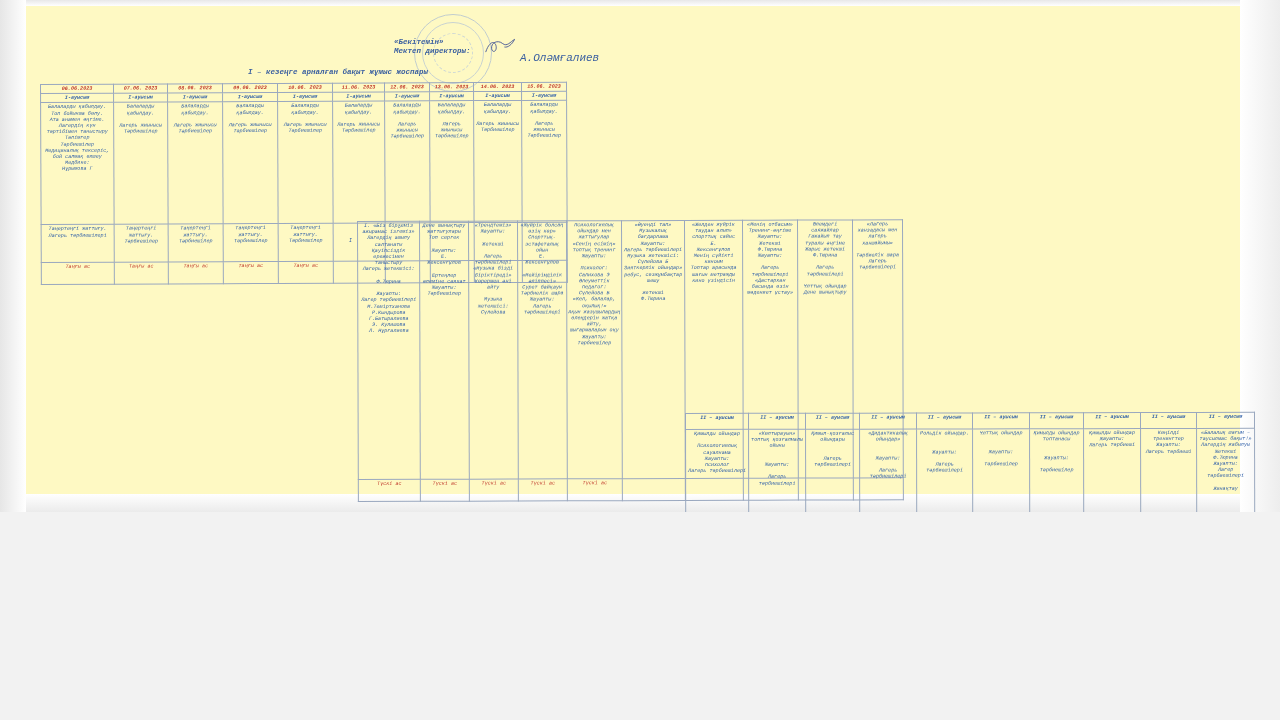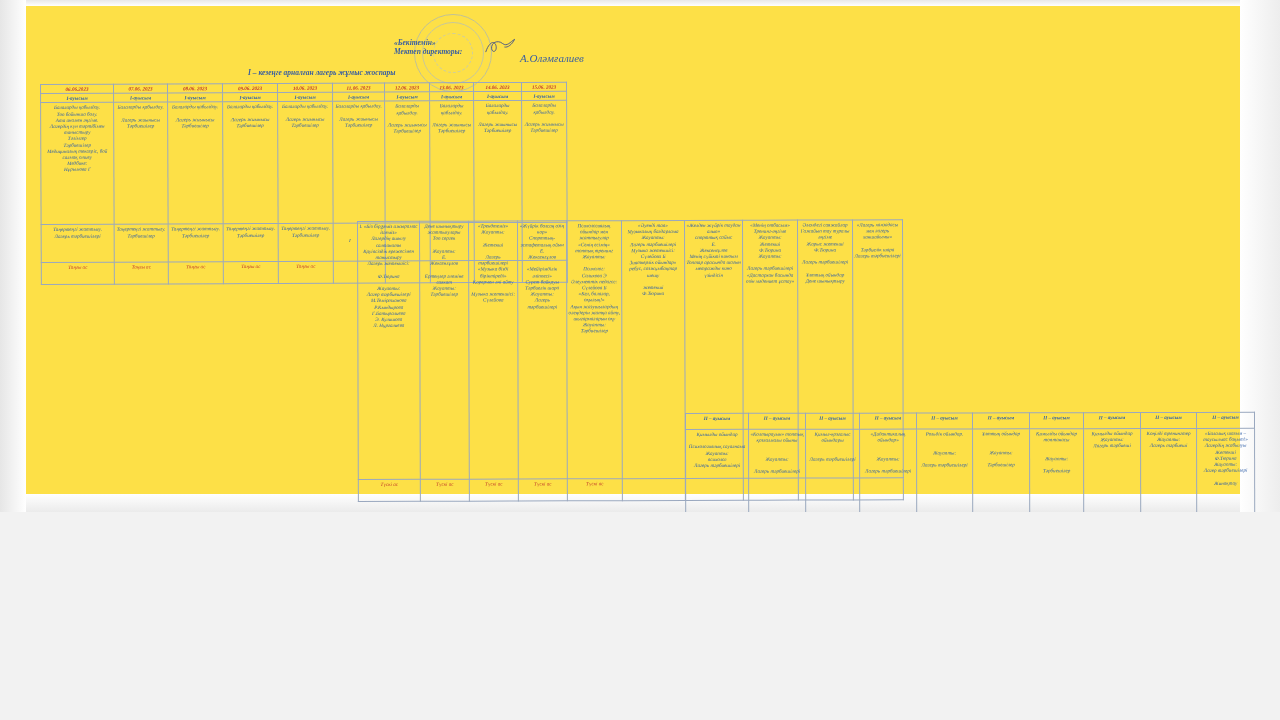--- a/index.html
+++ b/index.html
@@ -1,17 +1,17 @@
 <!DOCTYPE html>
 <html><head>
 <meta charset="utf-8">
 <style>
   html,body{margin:0;padding:0;background:#f2f2f2;}
-  #page{position:relative;width:1280px;height:512px;background:#fde047;overflow:hidden;
-        font-family:Liberation Serif, serif;}
+  #page{position:relative;width:1280px;height:512px;background:#fef9c3;overflow:hidden;
+        font-family:Liberation Mono, monospace;}
   
   .edge-top{position:absolute;left:0;top:0;width:1280px;height:6px;background:linear-gradient(#e8e8e8,#fff);}
   .edge-bottom{position:absolute;left:0;bottom:0;width:1280px;height:18px;background:linear-gradient(#fff,#ebebeb);}
   .edge-left{position:absolute;left:0;top:0;width:26px;height:720px;background:linear-gradient(90deg,#e6e6e6,#fff);}
   .edge-right{position:absolute;right:0;top:0;width:40px;height:720px;background:linear-gradient(270deg,#ededed,#fff);}
 
   .blue{color:#2f5fa8;}
   .red{color:#c0392b;}
 
   .hdr{position:absolute;font-style:italic;white-space:pre-line;line-height:1.25;}
@@ -53,21 +53,21 @@
 
   <div id="stamp"></div>
 
   <svg id="sign" viewBox="0 0 40 24">
     <path d="M2 18 C6 6, 12 4, 14 10 C16 17, 10 20, 9 14 C8 7, 16 3, 22 8 C27 12, 31 6, 36 3 C33 9, 28 13, 24 12" fill="none" stroke="#2a3f8f" stroke-width="1.1"></path>
   </svg>
 
   <div class="hdr" id="approve">«Бекітемін»
 Мектеп директоры:</div>
   <div class="hdr" id="director-name">А.Оләмғалиев</div>
-  <div class="hdr" id="plan-title">I – кезеңге арналған лагерь жұмыс жоспары</div>
+  <div class="hdr" id="plan-title">I – кезеңге арналған бақыт жұмыс жоспары</div>
 
   <div id="rowlabel">I</div>
 
   <table class="grid" id="blockA">
     <colgroup>
       <col style="width:73px">
         <col style="width:54px">
         <col style="width:55px">
         <col style="width:55px">
         <col style="width:55px">

